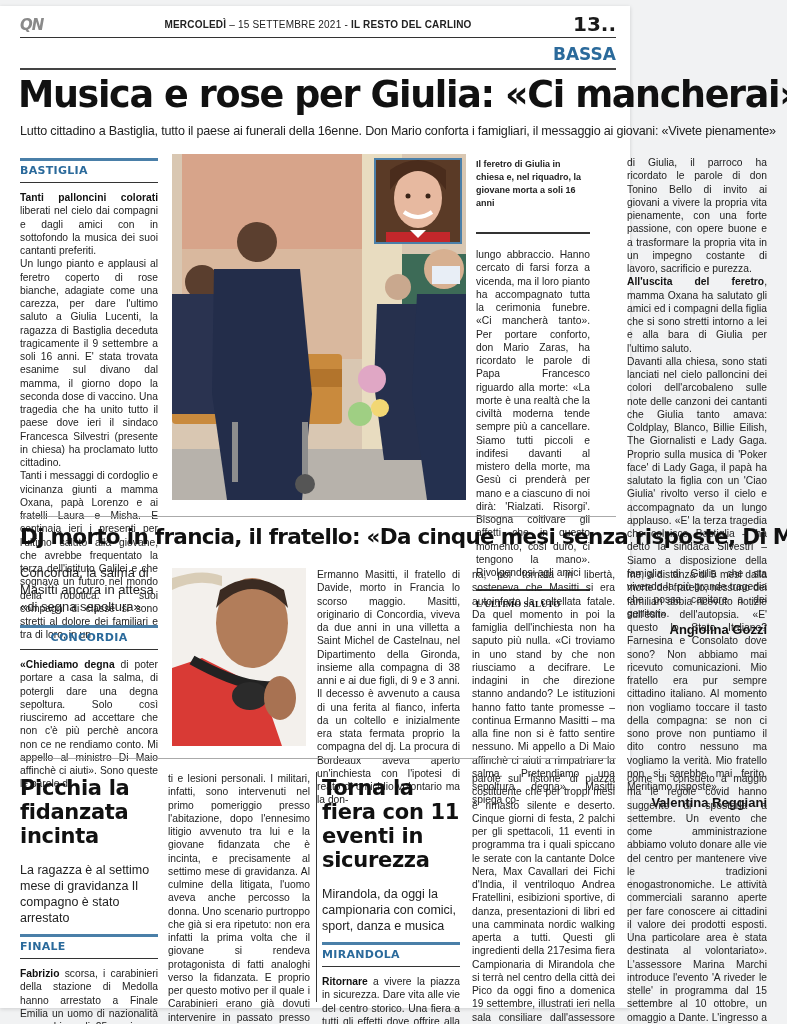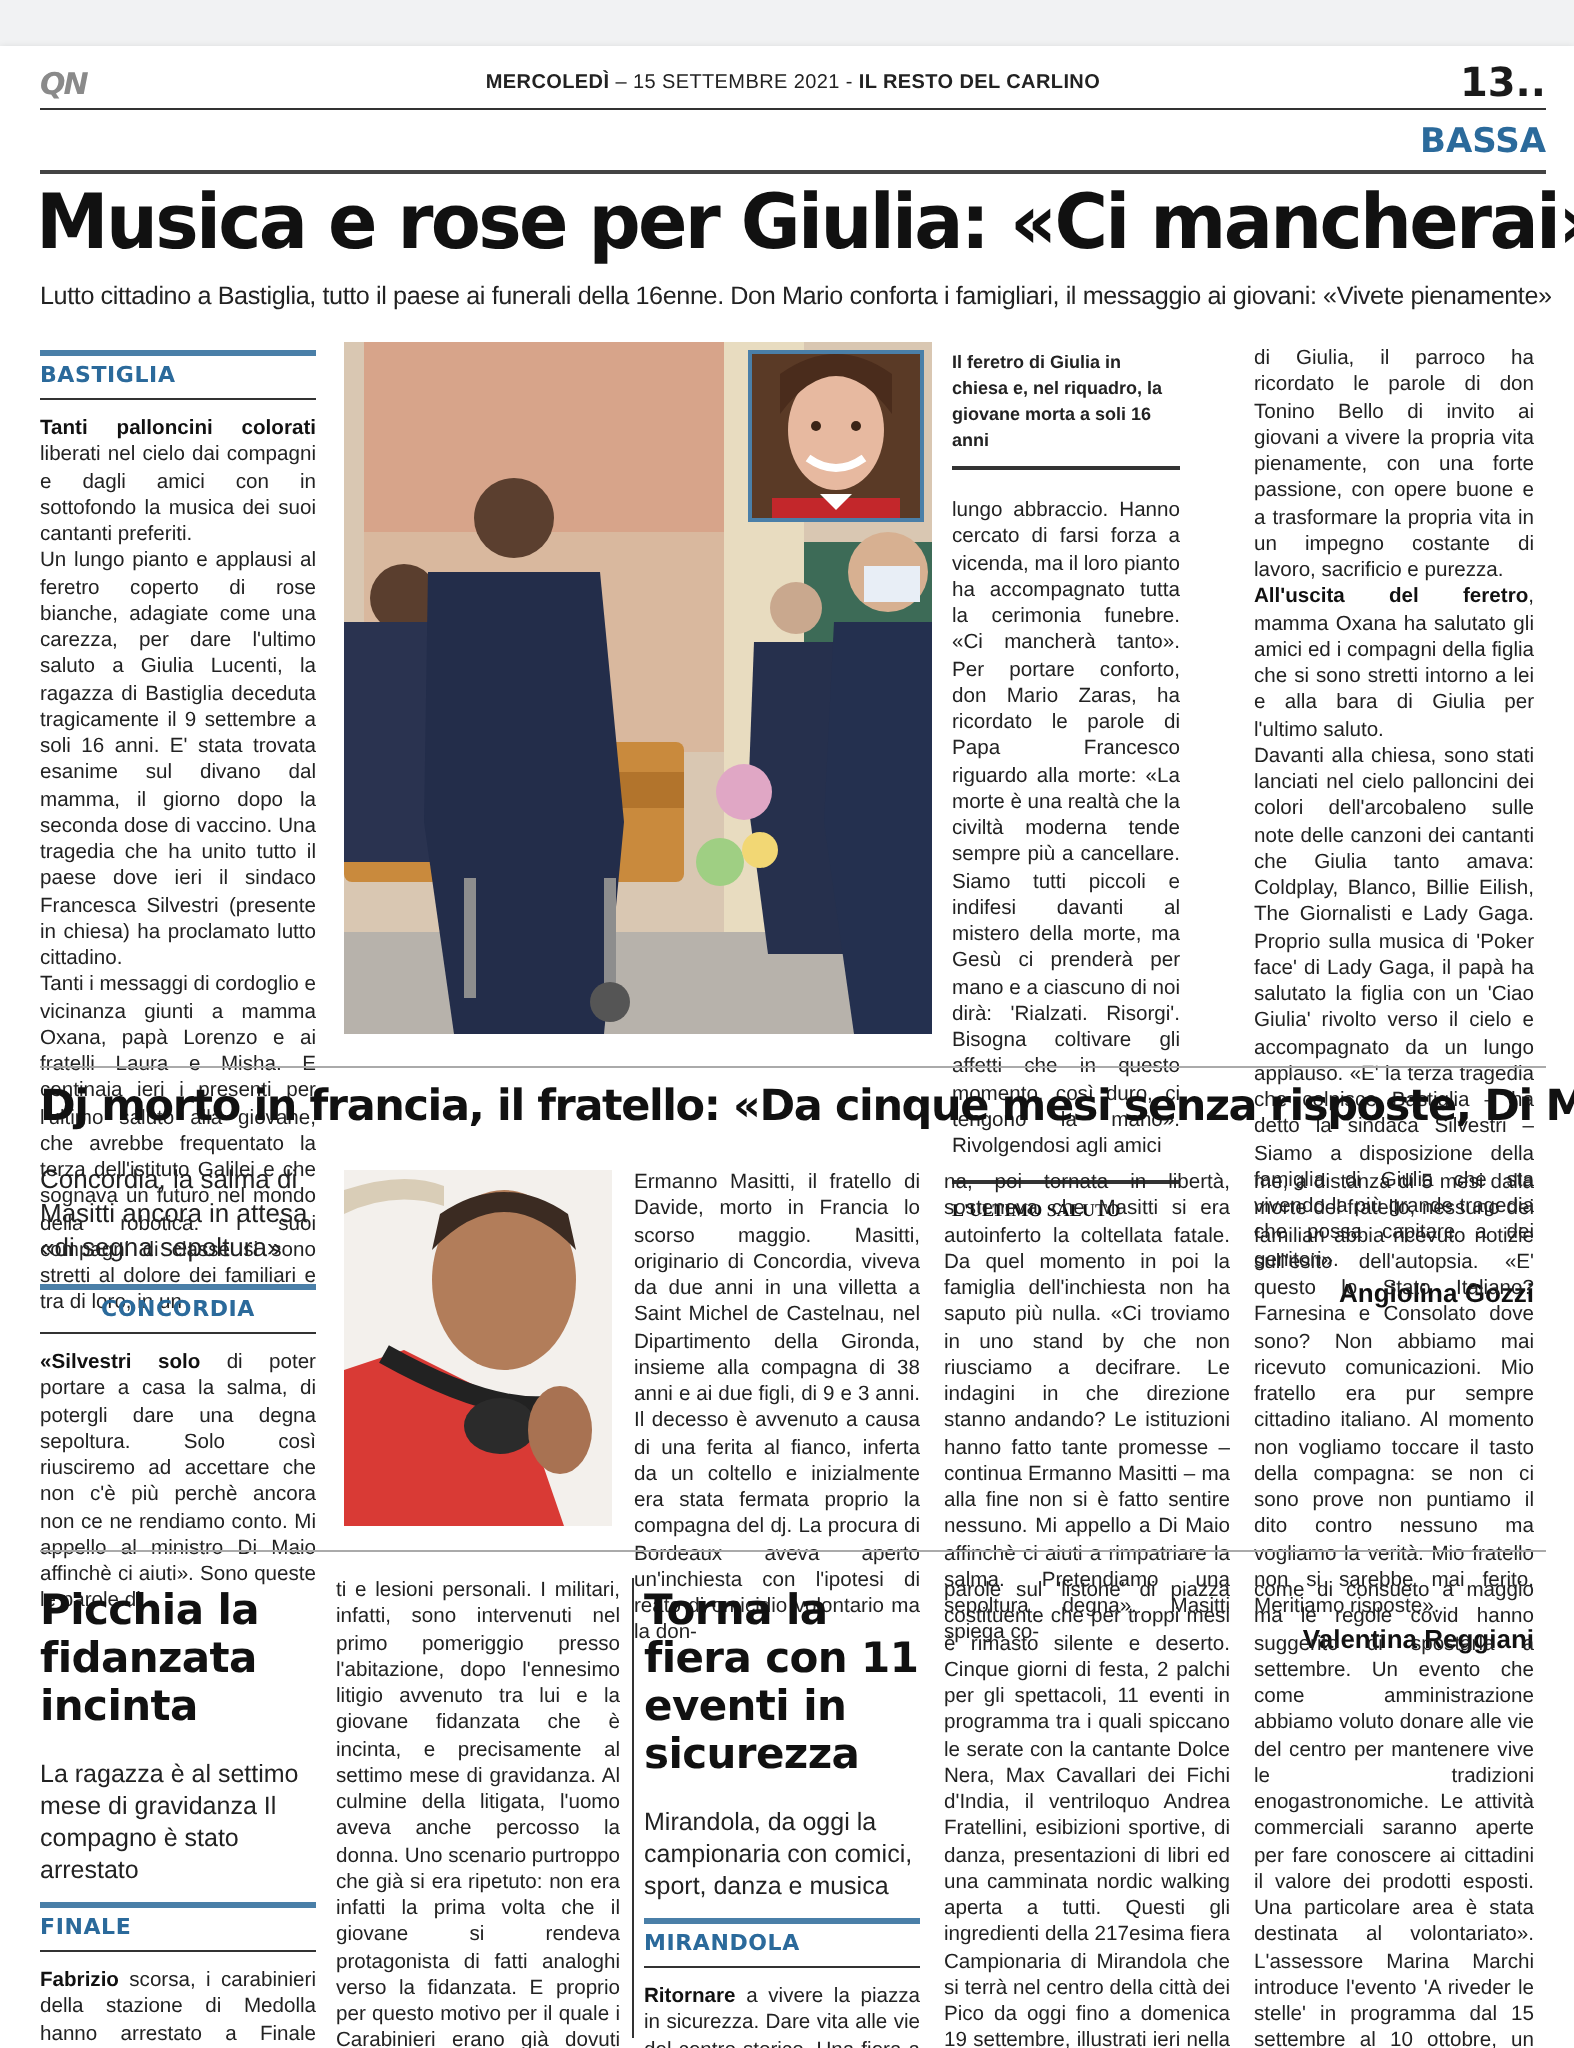--- a/index.html
+++ b/index.html
@@ -1,18 +1,18 @@
 <!DOCTYPE html>
 <html><head>
 <meta charset="utf-8">
 <style>
   * { box-sizing: border-box; margin: 0; padding: 0; }
   html, body { width: 787px; height: 1024px; overflow: hidden; background: #f1f2f3; }
   body { font-family: "Liberation Sans", sans-serif; color: #1a1a1a; position: relative; }
-  .page { position: absolute; left: 0; top: 23px; width: 787px; height: 1002px; background: #fff; box-shadow: 0 1px 4px rgba(0,0,0,0.15); }
+  .page { position: absolute; left: 0; top: 6px; width: 630px; height: 1002px; background: #fff; box-shadow: 0 1px 4px rgba(0,0,0,0.15); }
   .abs { position: absolute; }
   .masthead { left: 20px; top: 6px; right: 14px; height: 26px; border-bottom: 1px solid #333; }
   .logo { position: absolute; left: 0; top: 4px; font-family: "DejaVu Sans", sans-serif; font-weight: bold; font-size: 15px; color: #8a8a8a; letter-spacing: -1px; font-style: italic; }
   .dateline { position: absolute; left: 0; right: 0; top: 7px; text-align: center; font-size: 10px; color: #222; letter-spacing: 0.2px; }
   .dateline b { font-weight: bold; }
   .pagenum { position: absolute; right: 0; top: 0; font-size: 20px; font-weight: bold; font-family: "DejaVu Sans", sans-serif; }
   .section { right: 14px; top: 38px; font-family: "DejaVu Sans", sans-serif; font-weight: bold; font-size: 17px; color: #2b6a9b; }
   .section-rule { left: 20px; right: 14px; top: 62px; border-top: 2px solid #444; }
   .headline { left: 18px; top: 66px; font-family: "DejaVu Sans", sans-serif; font-weight: bold; font-size: 38px; letter-spacing: -1.4px; color: #111; white-space: nowrap; transform: scaleX(0.96); transform-origin: left; }
   .subhead { left: 20px; top: 118px; font-size: 12.6px; color: #222; white-space: nowrap; letter-spacing: -0.2px; }
@@ -98,21 +98,21 @@
         <path d="M28 52 Q42 62 56 52" stroke="#fff" stroke-width="4" fill="none"></path>
         <circle cx="32" cy="36" r="2.5" fill="#3a2417"></circle>
         <circle cx="52" cy="36" r="2.5" fill="#3a2417"></circle>
         <rect x="10" y="72" width="64" height="10" fill="#c3272b"></rect>
         <path d="M34 70 L42 78 L50 70" fill="#fff"></path>
       </svg>
     </div>
   </div>
 
   <div class="abs" style="left:476px; top:152px; width:114px;">
-    <div class="caption" style="padding-bottom:6px;">Il feretro di Giulia in chiesa e, nel riquadro, la giovane morta a soli 16 anni</div>
+    <div class="caption" style="padding-bottom:22px;">Il feretro di Giulia in chiesa e, nel riquadro, la giovane morta a soli 16 anni</div>
     <div class="caption-rule" style="margin-bottom:14px;"></div>
     <div class="col">lungo abbraccio. Hanno cercato di farsi forza a vicenda, ma il loro pianto ha accompagnato tutta la cerimonia funebre. «Ci mancherà tanto». Per portare conforto, don Mario Zaras, ha ricordato le parole di Papa Francesco riguardo alla morte: «La morte è una realtà che la civiltà moderna tende sempre più a cancellare. Siamo tutti piccoli e indifesi davanti al mistero della morte, ma Gesù ci prenderà per mano e a ciascuno di noi dirà: 'Rialzati. Risorgi'. Bisogna coltivare gli affetti che in questo momento, così duro, ci tengono la mano». Rivolgendosi agli amici</div>
     <div class="kicker" style="margin-top:10px;">L'ULTIMO SALUTO</div>
   </div>
 
   <div class="abs" style="left:627px; top:150px; width:140px;">
     <div class="col">
       <p>di Giulia, il parroco ha ricordato le parole di don Tonino Bello di invito ai giovani a vivere la propria vita pienamente, con una forte passione, con opere buone e a trasformare la propria vita in un impegno costante di lavoro, sacrificio e purezza.</p>
       <p><b>All'uscita del feretro</b><span>, mamma Oxana ha salutato gli amici ed i compagni della figlia che si sono stretti intorno a lei e alla bara di Giulia per l'ultimo saluto.</span></p>
       <p>Davanti alla chiesa, sono stati lanciati nel cielo palloncini dei colori dell'arcobaleno sulle note delle canzoni dei cantanti che Giulia tanto amava: Coldplay, Blanco, Billie Eilish, The Giornalisti e Lady Gaga. Proprio sulla musica di 'Poker face' di Lady Gaga, il papà ha salutato la figlia con un 'Ciao Giulia' rivolto verso il cielo e accompagnato da un lungo applauso. «E' la terza tragedia che colpisce Bastiglia – ha detto la sindaca Silvestri – Siamo a disposizione della famiglia di Giulia che sta vivendo la più grande tragedia che possa capitare a dei genitori».</p>
@@ -121,21 +121,21 @@
   </div>
 
   <div class="abs sec-rule" style="left:20px; right:14px; top:510px; border-top:1px solid #aaa;"></div>
 
   <h2 class="abs h2" style="left:20px; top:518px;">Dj morto in francia, il fratello: «Da cinque mesi senza risposte, Di Maio ci aiuti»</h2>
 
   <div class="abs" style="left:20px; top:558px; width:138px;">
     <div class="dek">Concordia, la salma di Masitti ancora in attesa «di segna sepoltura»</div>
     <div class="tag" style="margin-top:10px;text-align:center;">CONCORDIA</div>
     <div class="col" style="margin-top:8px;">
-      <p><b>«Silvestri solo</b><span> di poter portare a casa la salma, di potergli dare una degna sepoltura. Solo così riusciremo ad accettare che non c'è più perchè ancora non ce ne rendiamo conto. Mi appello al ministro Di Maio affinchè ci aiuti». Sono queste le parole di</span></p>
+      <p><b>«Chiediamo degna</b><span> di poter portare a casa la salma, di potergli dare una degna sepoltura. Solo così riusciremo ad accettare che non c'è più perchè ancora non ce ne rendiamo conto. Mi appello al ministro Di Maio affinchè ci aiuti». Sono queste le parole di</span></p>
     </div>
   </div>
 
   <div class="abs photo" style="left:172px; top:562px; width:134px; height:178px;">
     <svg width="134" height="178" viewBox="0 0 134 178">
       <rect width="134" height="178" fill="#f3f0ec"></rect>
       <path d="M0 10 Q30 0 50 8 L50 18 Q25 10 0 22 Z" fill="#d9cdb7"></path>
       <ellipse cx="80" cy="55" rx="36" ry="45" fill="#b27d5a"></ellipse>
       <path d="M44 40 Q80 2 116 40 L112 22 Q80 0 48 22 Z" fill="#3b2b22"></path>
       <path d="M0 100 L30 90 L90 120 L110 178 L0 178 Z" fill="#d93a35"></path>

